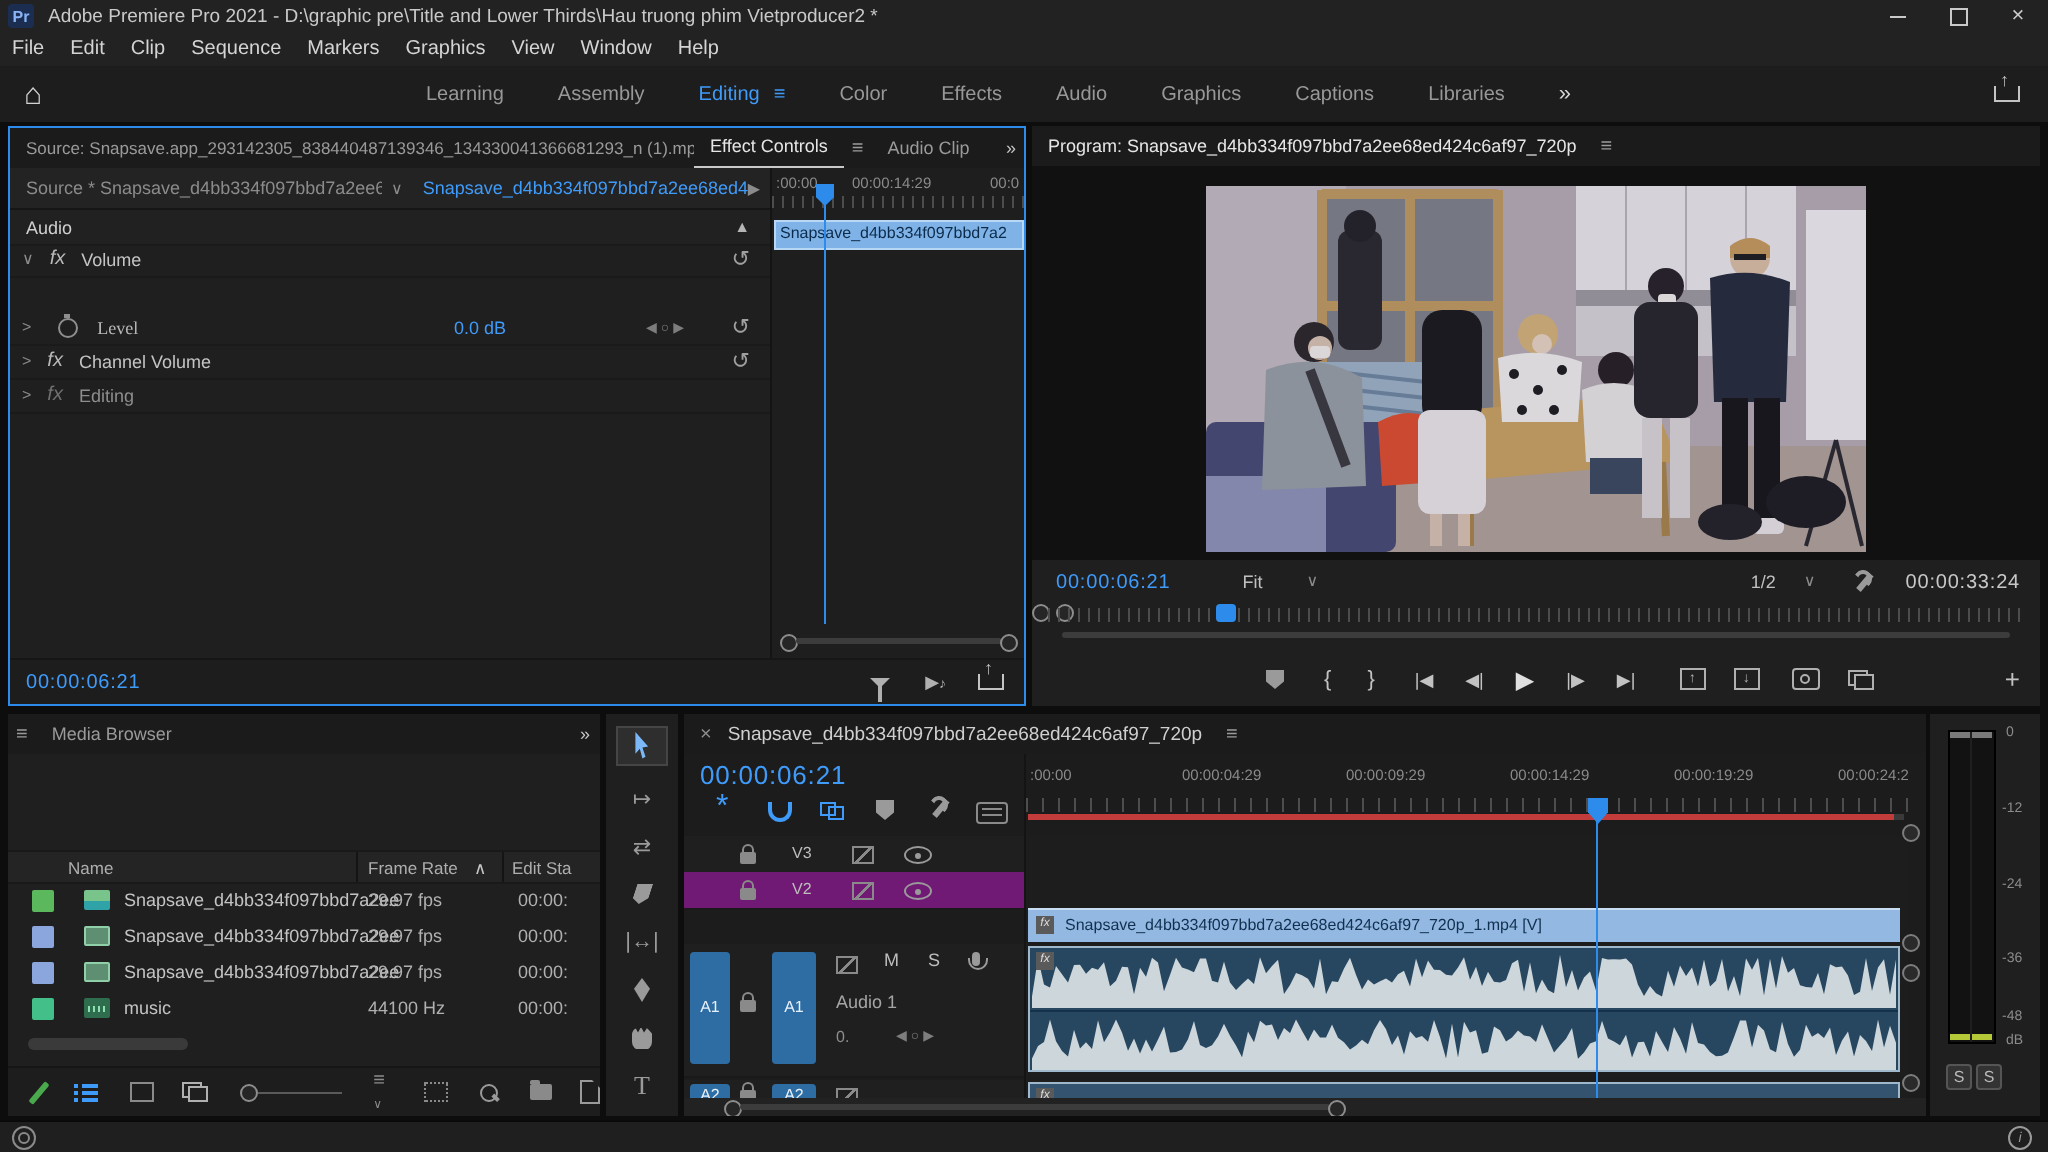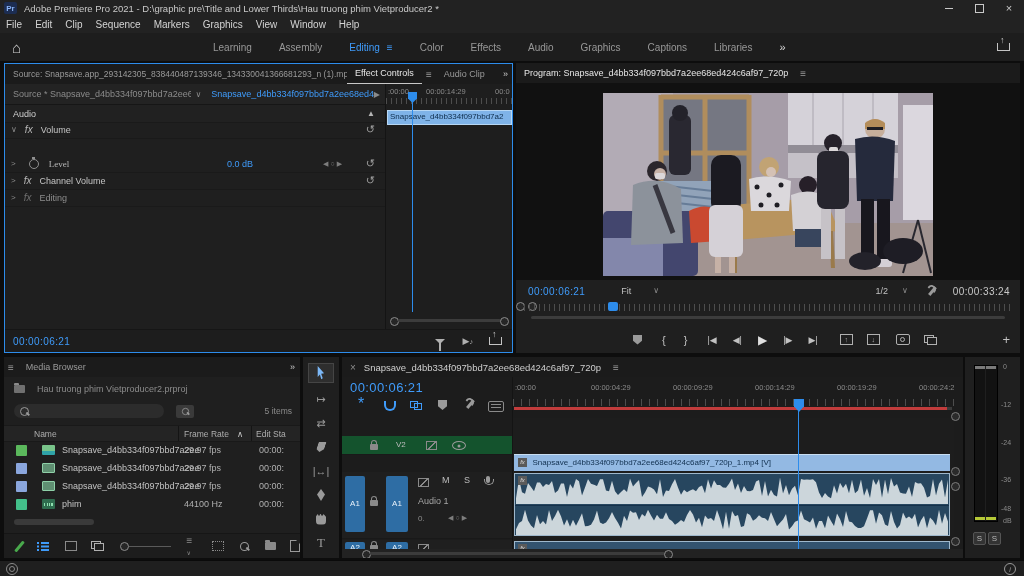--- a/index.html
+++ b/index.html
@@ -336,34 +336,20 @@
       <span style="margin-left:auto;margin-right:10px;font-size:13px;">+</span>
     </div>
   </div>
 
   <div class="panel" style="left:4px;top:357px;width:296px;height:201px;">
     <div class="tabbar">
       <span class="menuglyph">≡</span>
       <span class="tab">Media Browser</span>
       <span style="margin-left:auto;margin-right:5px;color:#c8c8c8;">»</span>
     </div>
-    <div class="abs" style="left:0;top:23px;width:100%;height:18px;display:flex;align-items:center;">
-      <span class="folderic" style="margin-left:10px;background:#707070;"></span>
-      <span class="dim" style="margin-left:12px;">Hau truong phim Vietproducer2.prproj</span>
-    </div>
-    <div class="abs" style="left:0;top:44px;width:100%;height:20px;display:flex;align-items:center;">
-      <span style="position:relative;margin-left:10px;width:150px;height:14px;background:#2c2c2c;border-radius:8px;display:inline-flex;align-items:center;">
-        <span class="magglass" style="margin-left:6px;"></span>
-        <input type="text" style="background: transparent; border: none; color: rgb(204, 204, 204); font-size: 9px; width: 120px; margin-left: 6px; height: 12px; font-family: inherit;">
-      </span>
-      <span style="margin-left:12px;width:18px;height:13px;background:#3a3a3a;border-radius:2px;display:inline-flex;align-items:center;justify-content:center;">
-          <span class="magglass" style="transform:scale(.8);"></span>
-        </span>
-      <span class="dim" style="margin-left:auto;margin-right:8px;font-size:8.5px;">5 items</span>
-    </div>
     <div class="abs" style="left:0;top:68px;width:100%;height:15px;background:#242424;border-top:1px solid #191919;border-bottom:1px solid #191919;display:flex;align-items:center;color:#aeaeae;font-size:8.5px;">
       <span style="margin-left:30px;">Name</span>
       <span style="position:absolute;left:180px;">Frame Rate</span>
       <span style="position:absolute;left:233px;color:#c8c8c8;">∧</span>
       <span style="position:absolute;left:252px;">Edit Sta</span>
       <span class="hair" style="left:174px;top:0;bottom:0;width:1px;"></span>
       <span class="hair" style="left:247px;top:0;bottom:0;width:1px;"></span>
     </div>
 
     <div class="abs" style="left:0;top:84px;width:100%;height:18px;">
@@ -385,21 +371,21 @@
       <span style="position:absolute;left:38px;top:4px;width:13px;height:10px;background:#5f8f72;border:1px solid #8fd0a8;box-sizing:border-box;border-radius:1px;"></span>
       <span style="position:absolute;left:58px;top:4px;color:#c3c3c3;">Snapsave_d4bb334f097bbd7a2ee</span>
       <span style="position:absolute;left:180px;top:4px;color:#b0b0b0;">29.97 fps</span>
       <span style="position:absolute;left:255px;top:4px;color:#b0b0b0;">00:00:</span>
     </div>
     <div class="abs" style="left:0;top:138px;width:100%;height:18px;">
       <span style="position: absolute; left: 12px; top: 4px; width: 11px; height: 11px; border-radius: 1px; background: rgb(67, 192, 138);"></span>
       <span style="position:absolute;left:38px;top:4px;width:13px;height:10px;background:#2f6d4f;border-radius:1px;display:flex;align-items:center;justify-content:center;">
           <span style="width:9px;height:3px;background:repeating-linear-gradient(90deg,#8fe0b0 0 1px,transparent 1px 2.5px);"></span>
         </span>
-      <span style="position:absolute;left:58px;top:4px;color:#c3c3c3;">phim</span>
+      <span style="position:absolute;left:58px;top:4px;color:#c3c3c3;">music</span>
       <span style="position:absolute;left:180px;top:4px;color:#b0b0b0;">44100 Hz</span>
       <span style="position:absolute;left:255px;top:4px;color:#b0b0b0;">00:00:</span>
     </div>
     <div class="abs" style="left:10px;top:162px;width:80px;height:6px;background:#3a3a3a;border-radius:3px;"></div>
 
     <div class="abs" style="left:0;bottom:0;width:100%;height:24px;background:#1d1d1d;border-top:1px solid #161616;display:flex;align-items:center;">
       <span class="pencil" style="margin-left:14px;"></span>
       <span class="listlines" style="margin-left:16px;"></span>
       <span class="rectic" style="margin-left:16px;"></span>
       <span class="multicam" style="margin-left:14px;"></span>
@@ -457,21 +443,27 @@
       <span class="abs dim" style="left:78px;top:6px;font-size:7.5px;">00:00:04:29</span>
       <span class="abs dim" style="left:160px;top:6px;font-size:7.5px;">00:00:09:29</span>
       <span class="abs dim" style="left:242px;top:6px;font-size:7.5px;">00:00:14:29</span>
       <span class="abs dim" style="left:324px;top:6px;font-size:7.5px;">00:00:19:29</span>
       <span class="abs dim" style="left:406px;top:6px;font-size:7.5px;">00:00:24:2</span>
       <div class="abs ticks" style="left:0;top:22px;right:0;height:7px;"></div>
       <div class="abs" style="left:1px;top:30px;width:433px;height:2.5px;background:#c23c3c;"></div>
       <div class="abs" style="left:434px;top:30px;right:2px;height:2.5px;background:#3a3a3a;"></div>
     </div>
 
-    <div class="abs rowline" style="left:0;top:79px;width:170px;height:18px;background:#14532d;">
+    <div class="abs rowline" style="left:0;top:61px;width:170px;height:18px;background:#1f1f1f;">
+      <span class="lock" style="position:absolute;left:28px;top:8px;"></span>
+      <span style="position:absolute;left:54px;top:4px;color:#bdbdbd;font-size:8px;">V3</span>
+      <span class="syncl" style="position:absolute;left:84px;top:5px;"></span>
+      <span class="eye" style="position:absolute;left:110px;top:5px;"></span>
+    </div>
+    <div class="abs rowline" style="left:0;top:79px;width:170px;height:18px;background:#701a75;">
       <span class="lock" style="position:absolute;left:28px;top:8px;"></span>
       <span style="position:absolute;left:54px;top:4px;color:#bdbdbd;font-size:8px;">V2</span>
       <span class="syncl" style="position:absolute;left:84px;top:5px;"></span>
       <span class="eye" style="position:absolute;left:110px;top:5px;"></span>
     </div>
     <div class="abs rowline" style="left:0;top:115px;width:170px;height:66px;background:#1f1f1f;">
       <span class="trackbox" style="position:absolute;left:3px;top:4px;width:20px;height:56px;line-height:56px;">A1</span>
       <span class="lock" style="position:absolute;left:28px;top:28px;"></span>
       <span class="trackbox" style="position:absolute;left:44px;top:4px;width:22px;height:56px;line-height:56px;">A1</span>
       <span class="syncl" style="position:absolute;left:76px;top:6px;"></span>

